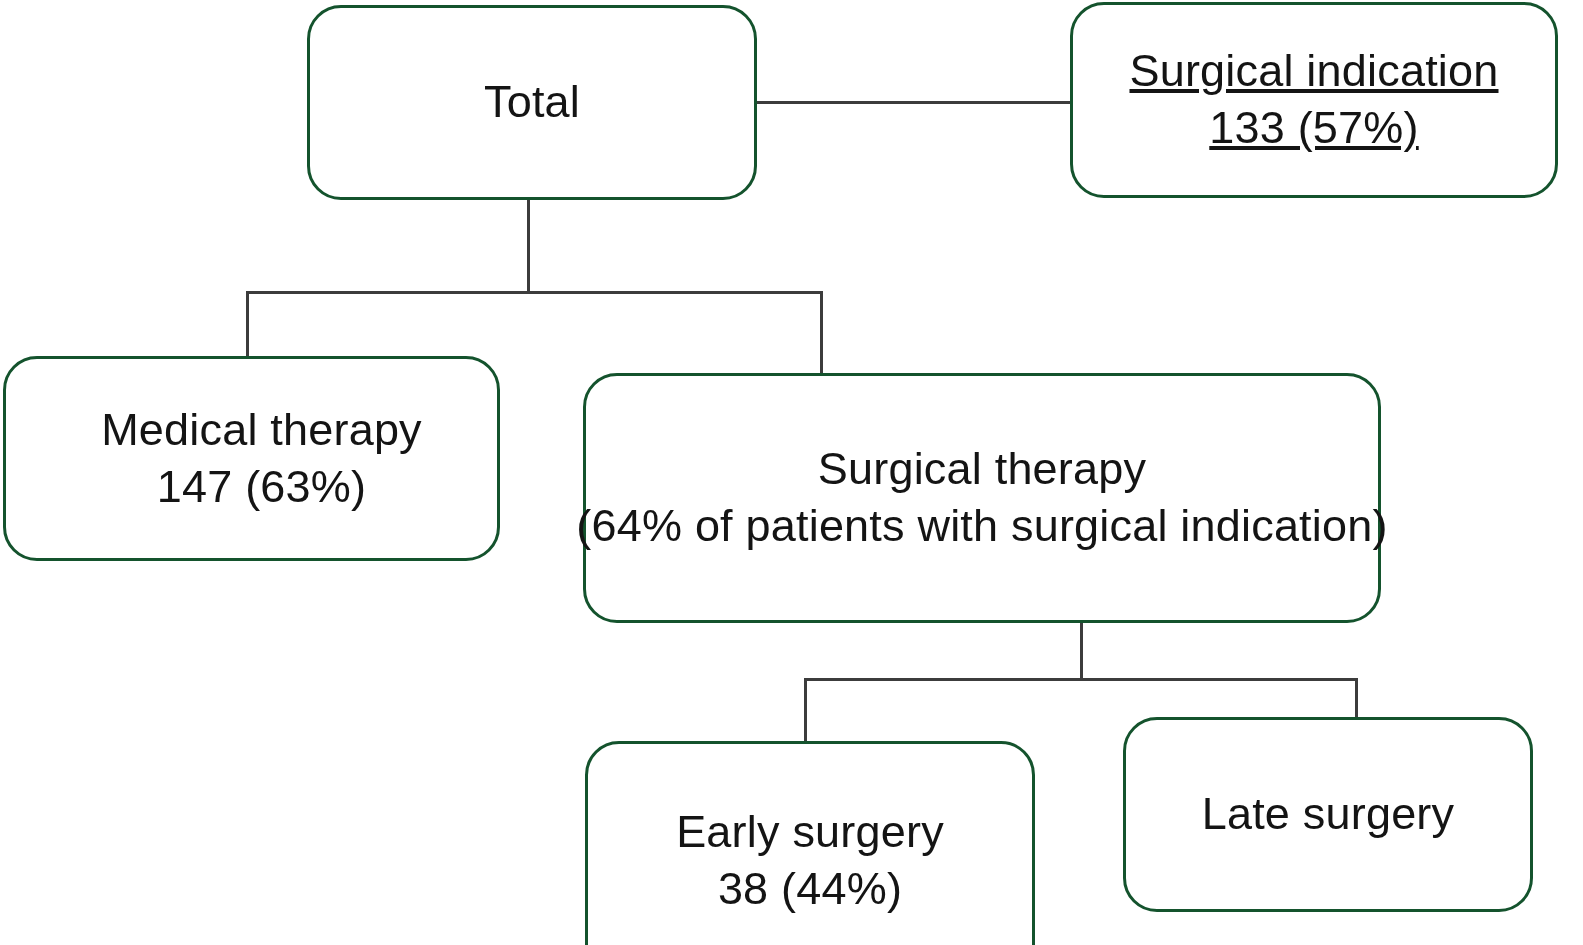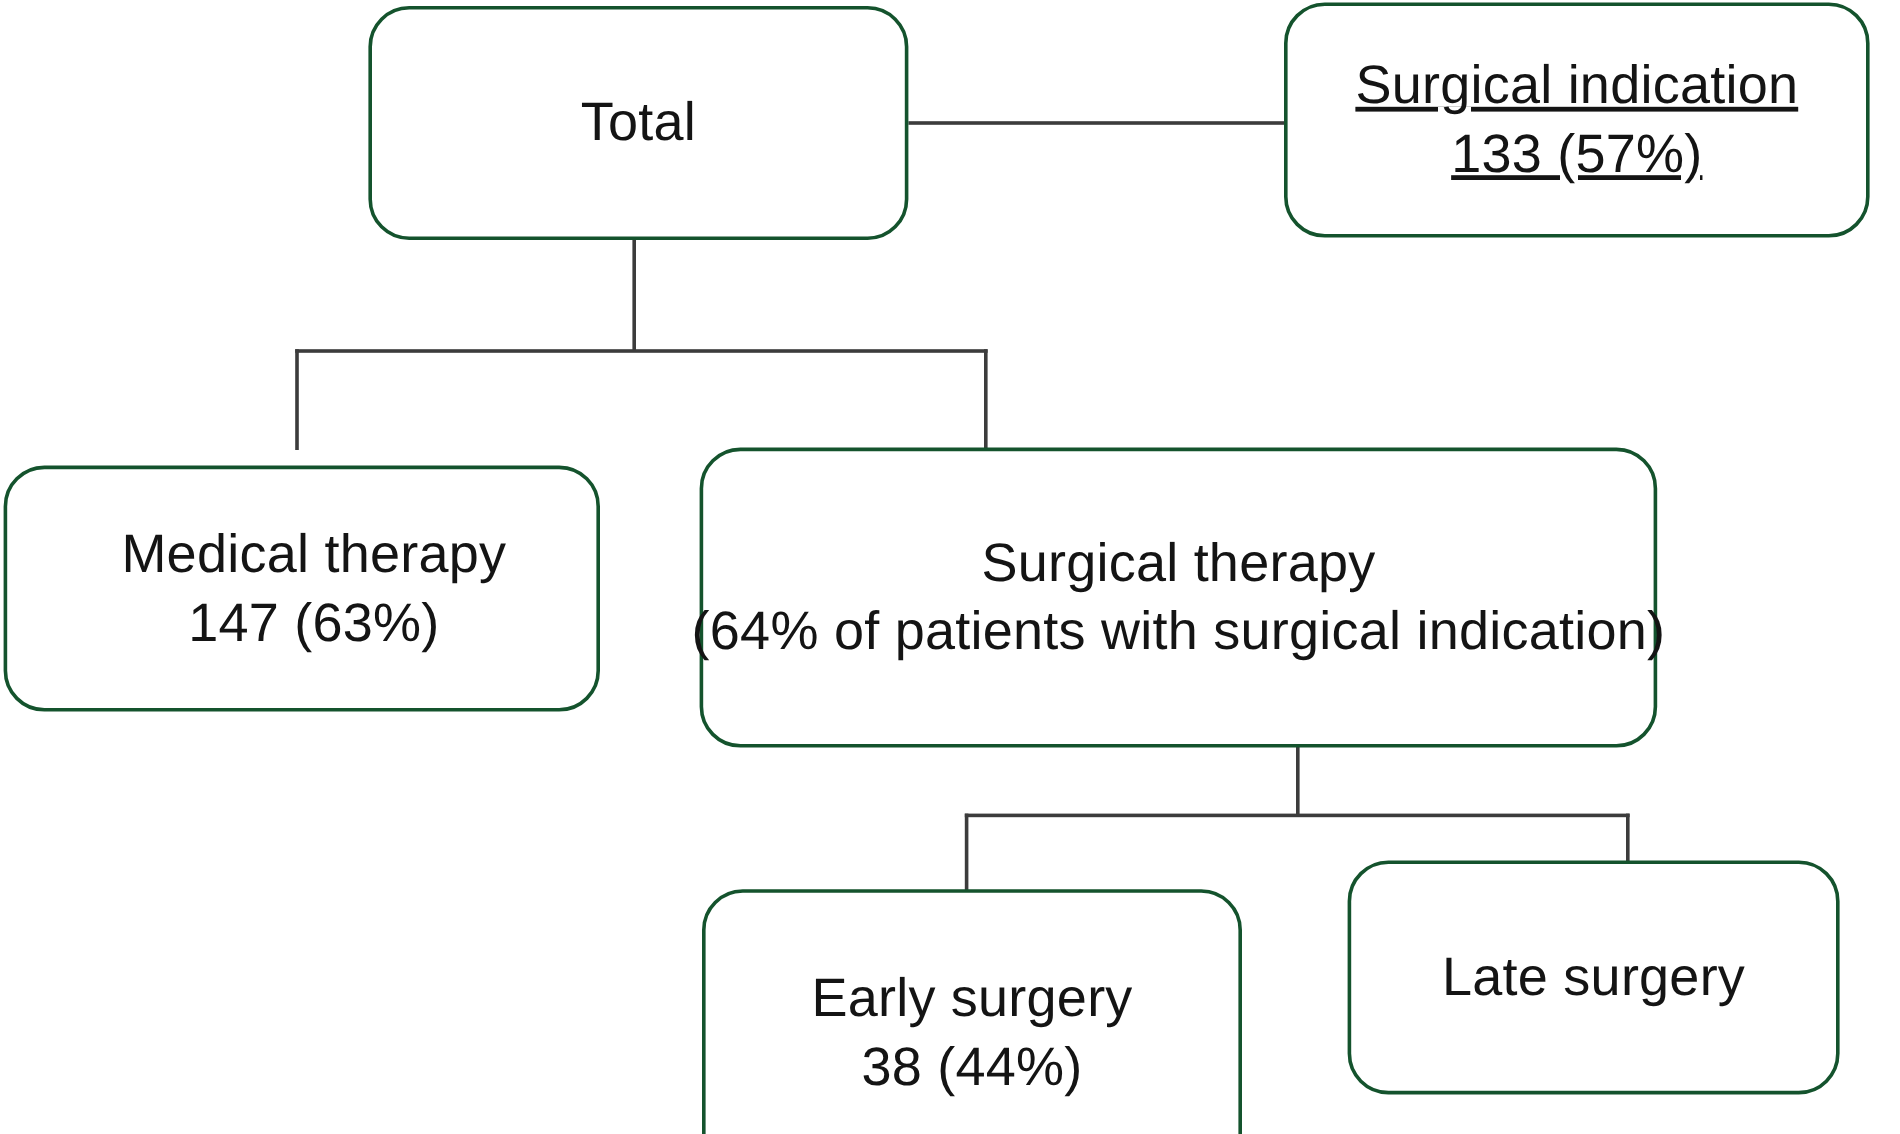--- a/index.html
+++ b/index.html
@@ -35,21 +35,21 @@
   .conn {
     position: absolute;
     background: #3c3c3c;
   }
   .conn.h { height: 3px; }
   .conn.v { width: 3px; }
 
   
   #node-total              { left: 307px;  top: 5px;   width: 450px; height: 195px; }
   #node-surgical-indication{ left: 1070px; top: 2px;   width: 488px; height: 196px; text-decoration: underline; }
-  #node-medical-therapy    { left: 3px;    top: 388px; width: 497px; height: 205px; padding-left: 20px; }
+  #node-medical-therapy    { left: 3px;    top: 356px; width: 497px; height: 205px; padding-left: 20px; }
   #node-surgical-therapy   { left: 583px;  top: 373px; width: 798px; height: 250px; }
   #node-early-surgery      { left: 585px;  top: 741px; width: 450px; height: 239px; }
   #node-late-surgery       { left: 1123px; top: 717px; width: 410px; height: 195px; }
 
   
   #conn-top-h        { left: 757px;  top: 101px; width: 313px; }
   #conn-total-v      { left: 527px;  top: 200px; height: 93px; }
   #conn-l2-h         { left: 246px;  top: 291px; width: 577px; }
   #conn-l2-left-v    { left: 246px;  top: 291px; height: 84px; }
   #conn-l2-right-v   { left: 820px;  top: 291px; height: 84px; }

